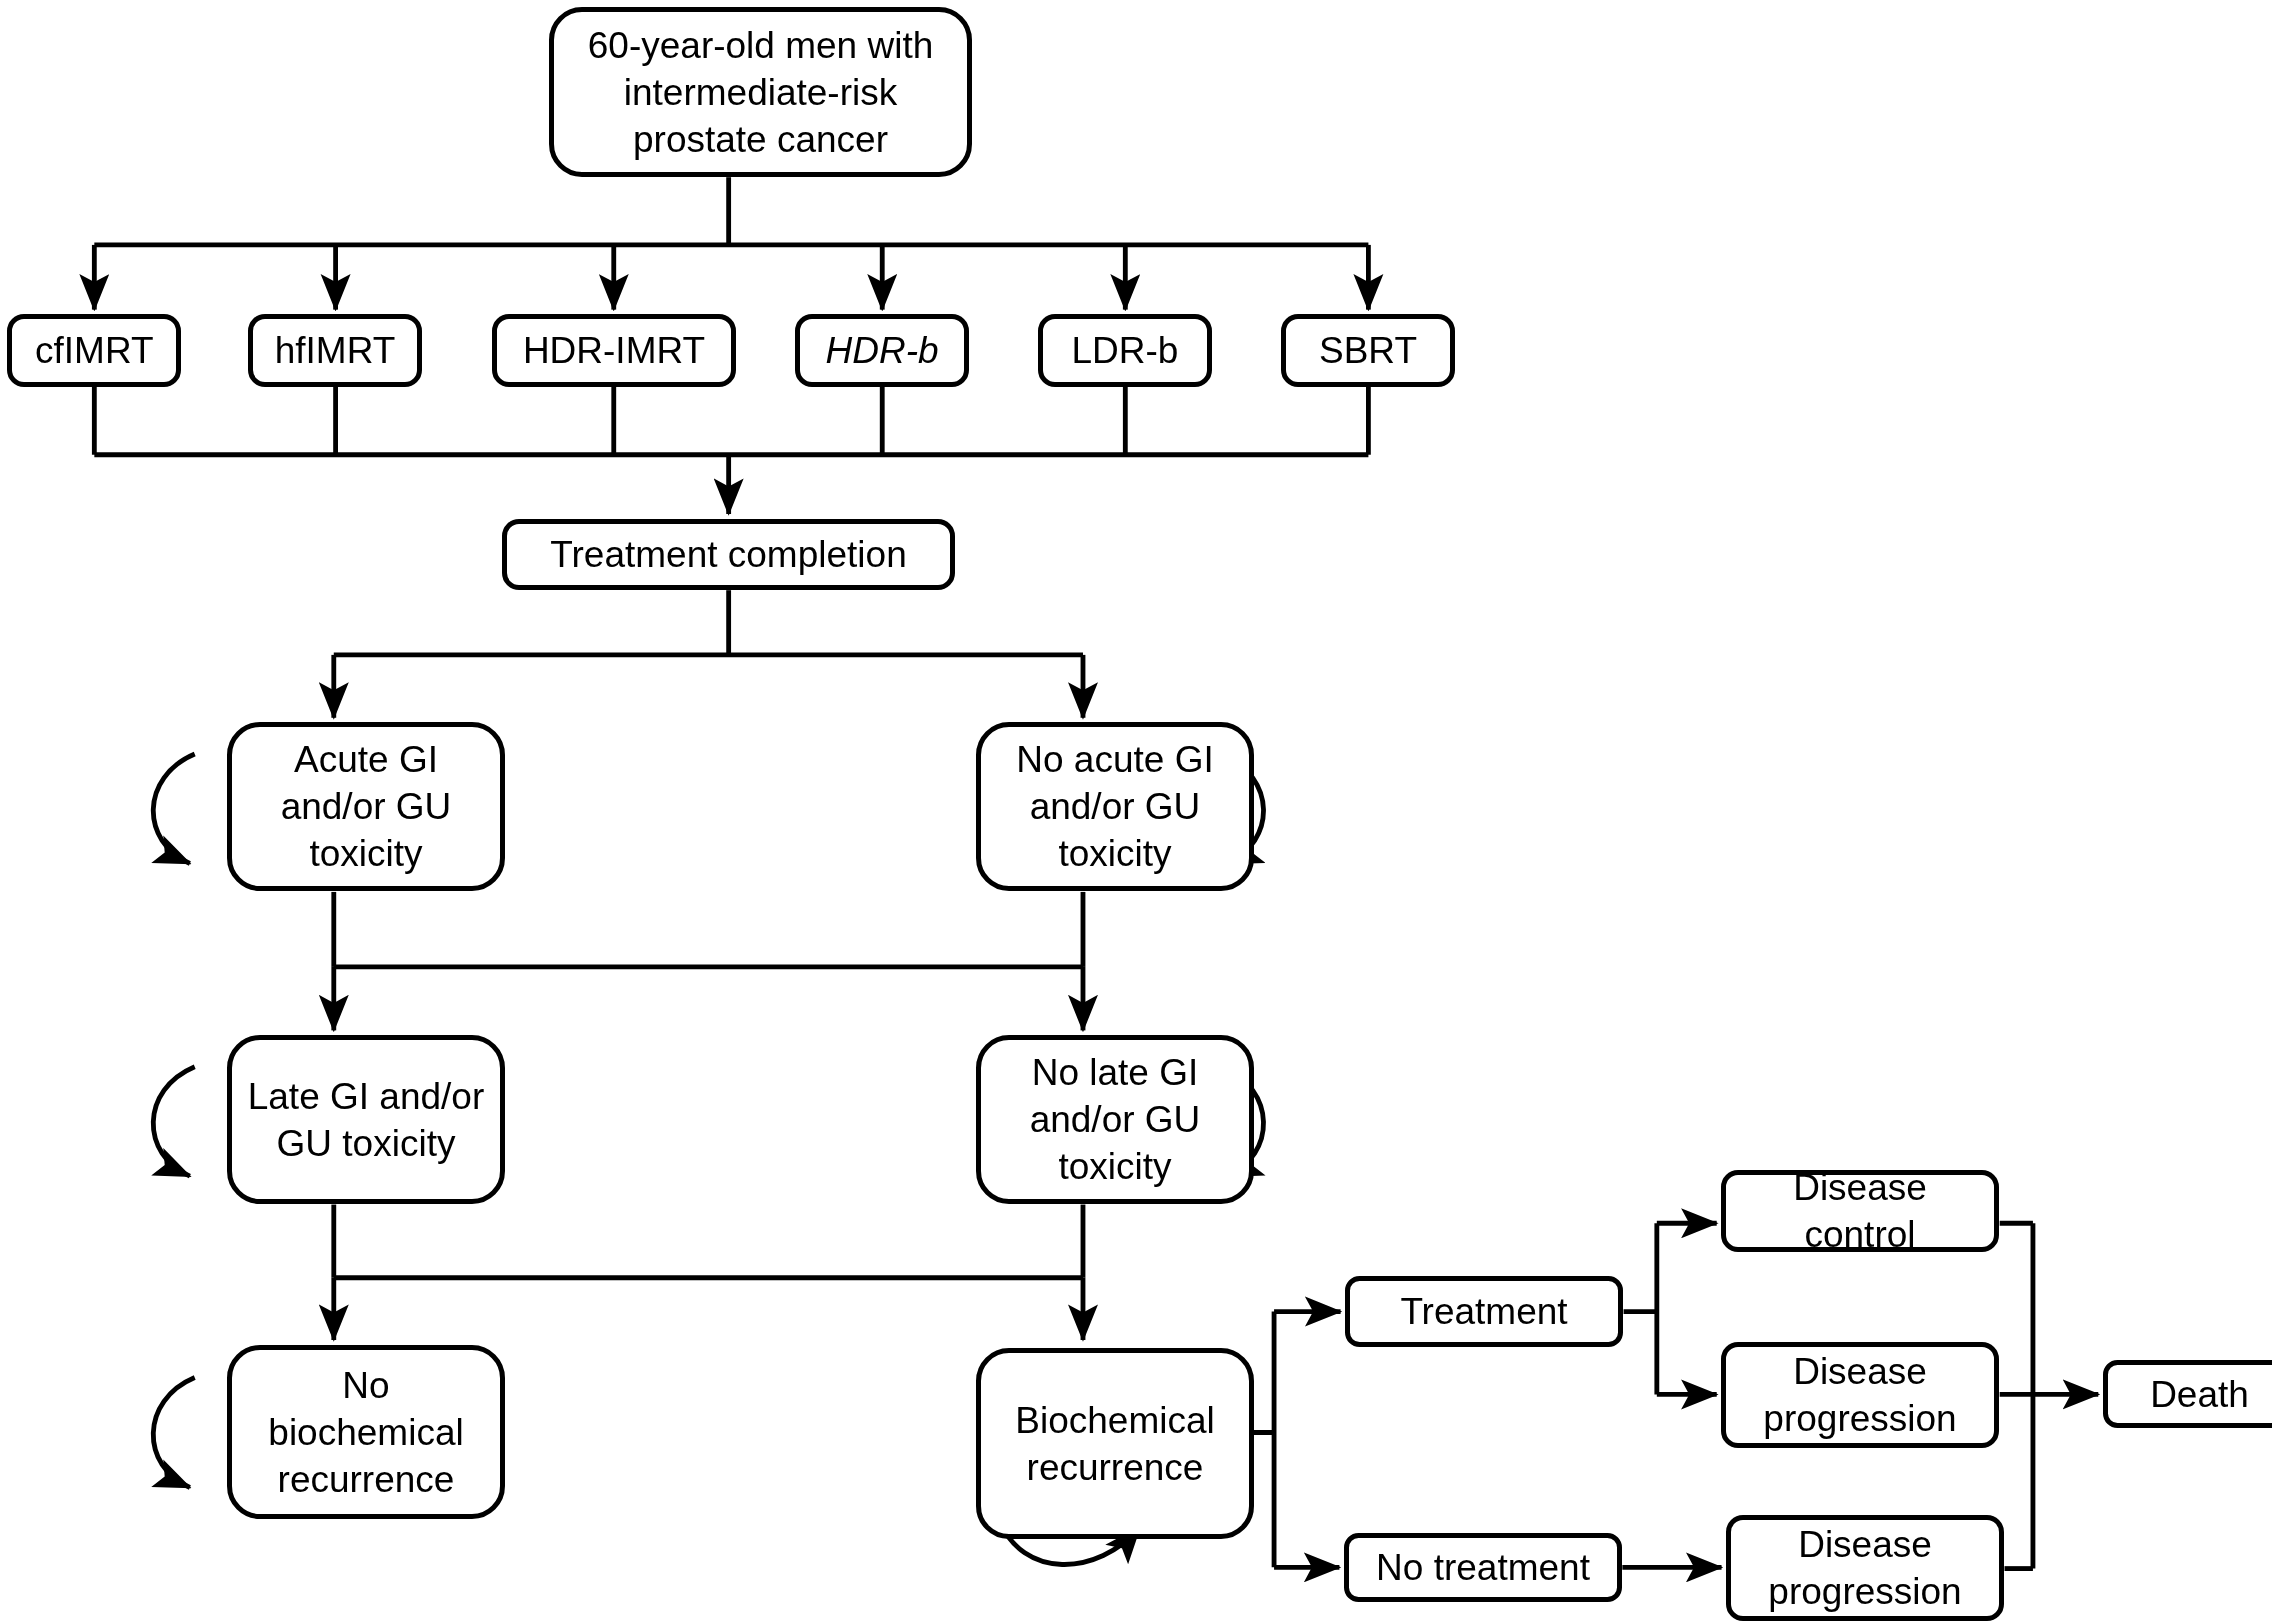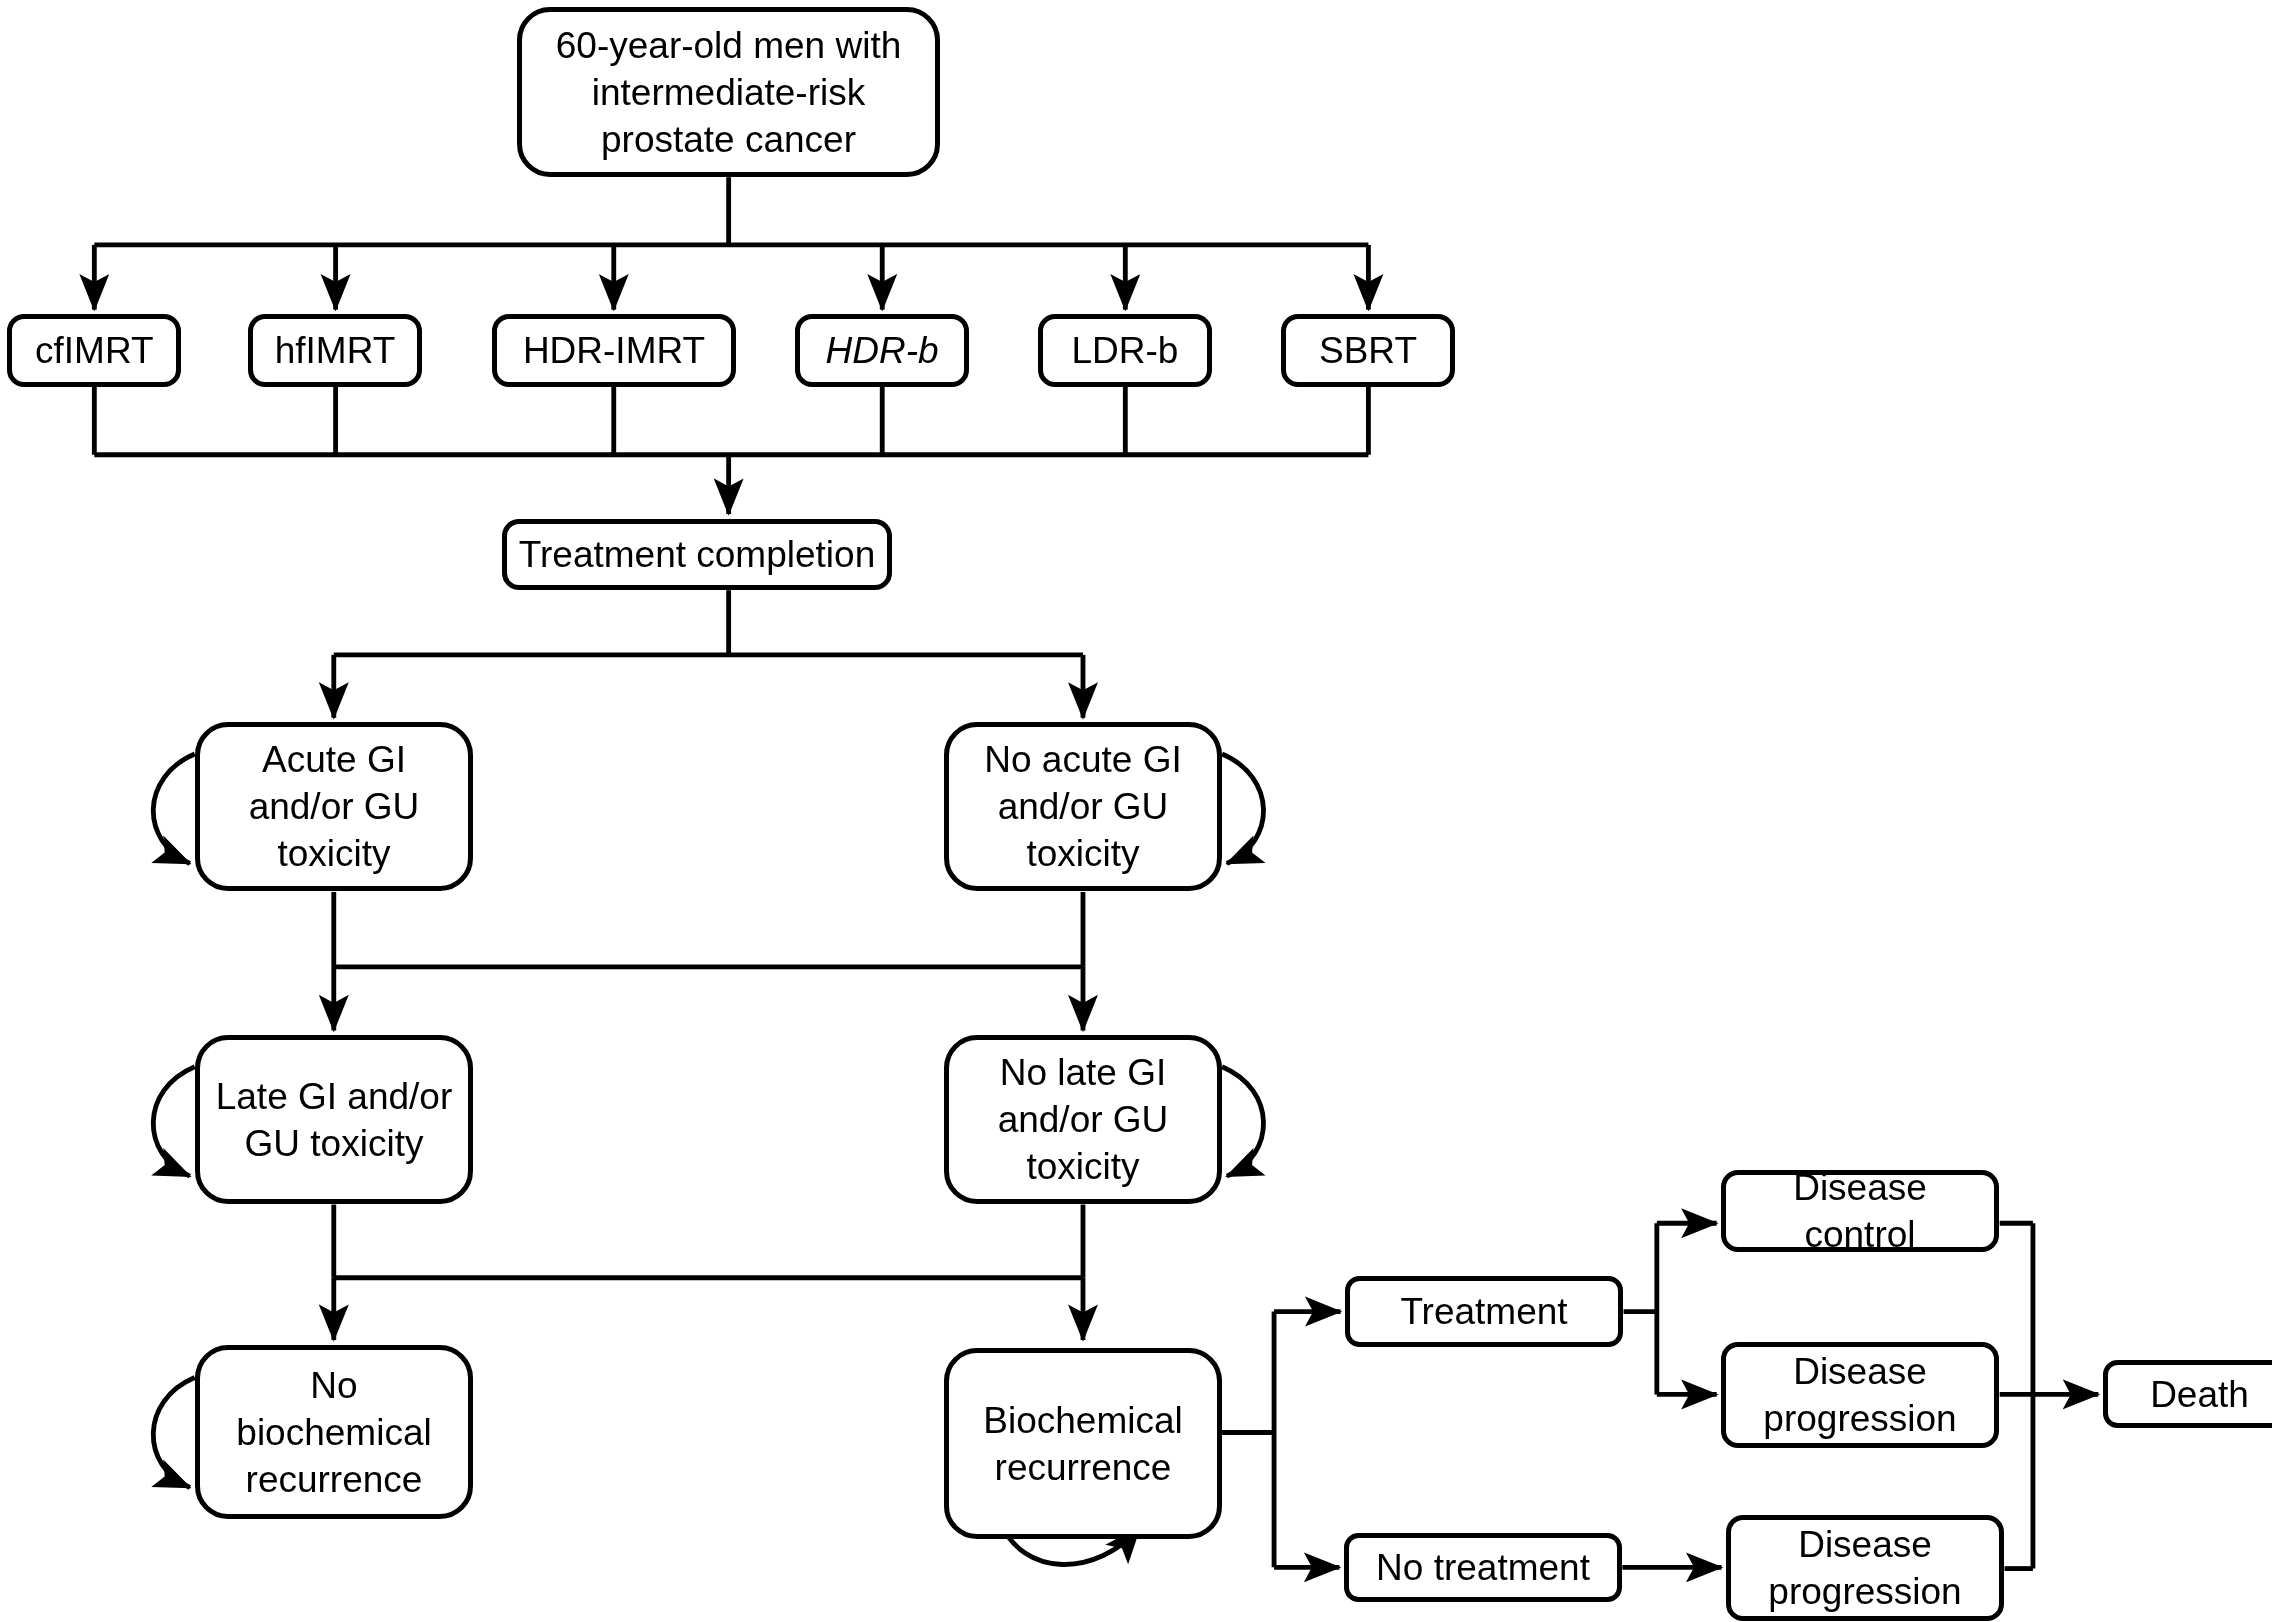--- a/index.html
+++ b/index.html
@@ -34,21 +34,21 @@
     border-radius: 15.7px;
     display: flex;
     align-items: center;
     justify-content: center;
     text-align: center;
     font-size: 37px;
     line-height: 47px;
     font-weight: 400;
     padding: 0 9.7px;
   }
-  .node.r55 { border-radius: 33px; }
+  .node.r55 { border-radius: 33px; margin-left: 32px; }
   .node.r28 { border-radius: 17px; }
   .node.r24 { border-radius: 14.5px; }
 </style>
 </head>
 <body>
 
 <div id="canvas">
 
   <svg id="edges" viewBox="0 0 3759 2684" xmlns="http://www.w3.org/2000/svg">
     <defs>
@@ -121,21 +121,21 @@
 
   <div class="node r55" style="left:517px; top:7.3px; width:423px; height:170px;">60-year-old men with intermediate-risk prostate cancer</div>
 
   <div class="node r28" style="left:7.3px; top:314px; width:174px; height:73px;">cfIMRT</div>
   <div class="node r28" style="left:248px; top:314px; width:174px; height:73px;">hfIMRT</div>
   <div class="node r28" style="left:492px; top:314px; width:244px; height:73px;">HDR-IMRT</div>
   <div class="node r28" style="left:795px; top:314px; width:174px; height:73px;font-style:italic;">HDR-b</div>
   <div class="node r28" style="left:1038px; top:314px; width:174px; height:73px;">LDR-b</div>
   <div class="node r28" style="left:1281px; top:314px; width:174px; height:73px;">SBRT</div>
 
-  <div class="node r28" style="left:502px; top:519px; width:390px; height:71px;">Treatment completion</div>
+  <div class="node r28" style="left:502px; top:519px; width:453px; height:71px;">Treatment completion</div>
 
   <div class="node r55" style="left:195px; top:722px; width:278px; height:169px;">Acute GI and/or GU toxicity</div>
   <div class="node r55" style="left:944px; top:722px; width:278px; height:169px;">No acute GI and/or GU toxicity</div>
 
   <div class="node r55" style="left:195px; top:1035px; width:278px; height:169px;">Late GI and/or GU toxicity</div>
   <div class="node r55" style="left:944px; top:1035px; width:278px; height:169px;">No late GI and/or GU toxicity</div>
 
   <div class="node r55" style="left:195px; top:1345px; width:278px; height:174px;">No biochemical recurrence</div>
   <div class="node r55" style="left:944px; top:1348px; width:278px; height:191px;">Biochemical recurrence</div>
 

